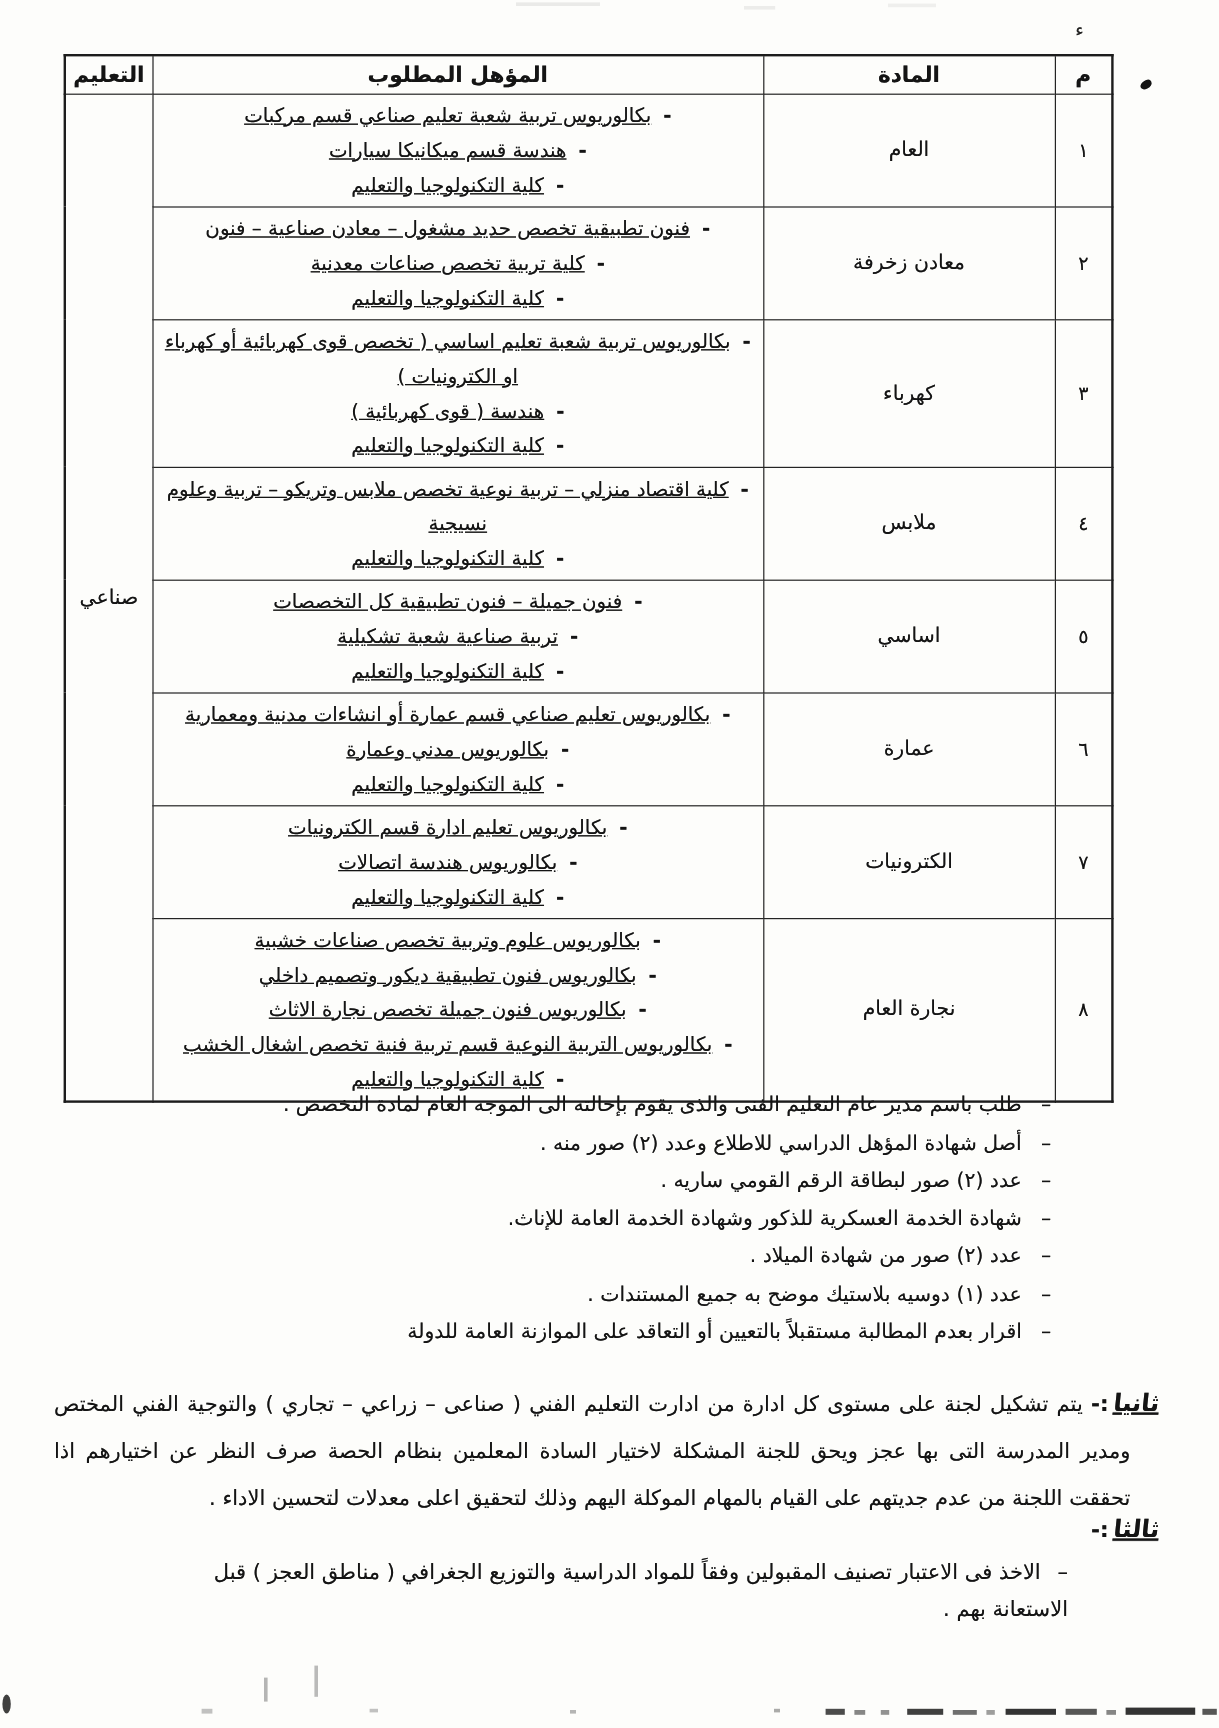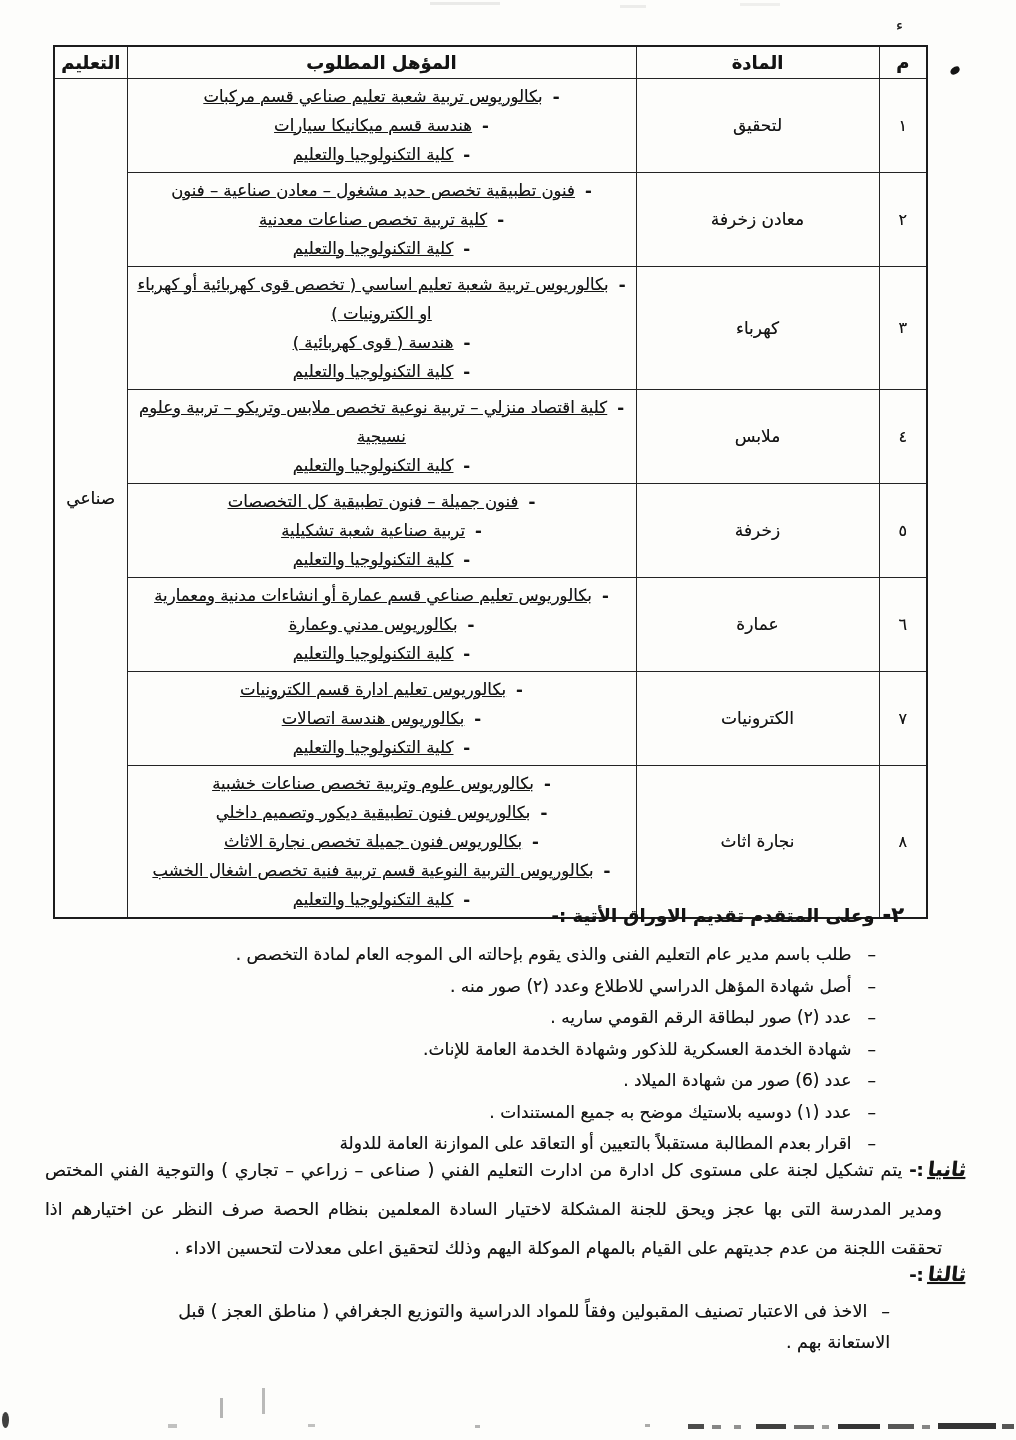--- a/index.html
+++ b/index.html
@@ -89,21 +89,21 @@
       <tr>
         <th>م</th>
         <th>المادة</th>
         <th>المؤهل المطلوب</th>
         <th>التعليم</th>
       </tr>
     </thead>
     <tbody>
         <tr style="height: 90px;">
           <td class="num-cell">١</td>
-          <td class="subject-cell">لتحقيق</td>
+          <td class="subject-cell">العام</td>
           <td class="qual-cell">
             <div class="qual-inner">
               <div class="qi"><span class="dash">-</span><span>بكالوريوس تربية شعبة تعليم صناعي قسم مركبات</span></div>
               <div class="qi"><span class="dash">-</span><span>هندسة قسم ميكانيكا سيارات</span></div>
               <div class="qi"><span class="dash">-</span><span>كلية التكنولوجيا والتعليم</span></div>
             </div>
           </td>
           <td class="ed-cell" rowspan="8">صناعي</td>
         </tr>
         <tr style="height: 90px;">
@@ -133,21 +133,21 @@
           <td class="subject-cell">ملابس</td>
           <td class="qual-cell">
             <div class="qual-inner">
               <div class="qi"><span class="dash">-</span><span>كلية اقتصاد منزلي – تربية نوعية تخصص ملابس وتريكو – تربية وعلوم نسيجية</span></div>
               <div class="qi"><span class="dash">-</span><span>كلية التكنولوجيا والتعليم</span></div>
             </div>
           </td>
         </tr>
         <tr style="height: 93px;">
           <td class="num-cell">٥</td>
-          <td class="subject-cell">زخرفة</td>
+          <td class="subject-cell">اساسي</td>
           <td class="qual-cell">
             <div class="qual-inner">
               <div class="qi"><span class="dash">-</span><span>فنون جميلة – فنون تطبيقية كل التخصصات</span></div>
               <div class="qi"><span class="dash">-</span><span>تربية صناعية شعبة تشكيلية</span></div>
               <div class="qi"><span class="dash">-</span><span>كلية التكنولوجيا والتعليم</span></div>
             </div>
           </td>
         </tr>
         <tr style="height: 92px;">
           <td class="num-cell">٦</td>
@@ -166,58 +166,55 @@
           <td class="qual-cell">
             <div class="qual-inner">
               <div class="qi"><span class="dash">-</span><span>بكالوريوس تعليم ادارة قسم الكترونيات</span></div>
               <div class="qi"><span class="dash">-</span><span>بكالوريوس هندسة اتصالات</span></div>
               <div class="qi"><span class="dash">-</span><span>كلية التكنولوجيا والتعليم</span></div>
             </div>
           </td>
         </tr>
         <tr style="height: 148px;">
           <td class="num-cell">٨</td>
-          <td class="subject-cell">نجارة اثاث</td>
+          <td class="subject-cell">نجارة العام</td>
           <td class="qual-cell">
             <div class="qual-inner">
               <div class="qi"><span class="dash">-</span><span>بكالوريوس علوم وتربية تخصص صناعات خشبية</span></div>
               <div class="qi"><span class="dash">-</span><span>بكالوريوس فنون تطبيقية ديكور وتصميم داخلي</span></div>
               <div class="qi"><span class="dash">-</span><span>بكالوريوس فنون جميلة تخصص نجارة الاثاث</span></div>
               <div class="qi"><span class="dash">-</span><span>بكالوريوس التربية النوعية قسم تربية فنية تخصص اشغال الخشب</span></div>
               <div class="qi"><span class="dash">-</span><span>كلية التكنولوجيا والتعليم</span></div>
             </div>
           </td>
         </tr>
       </tbody>
   </table>
 
   <div class="sec2">
-    <div class="sec2-head">
-      <span class="sec2-num">٢-</span><span class="sec2-title">وعلى المتقدم تقديم الاوراق الأتية :-</span>
-    </div>
     <div class="sec2-items">
         <div class="doc-item">
           <span class="dash">–</span>
           <span class="txt">طلب باسم مدير عام التعليم الفنى والذى يقوم بإحالته الى الموجه العام لمادة التخصص .</span>
         </div>
         <div class="doc-item">
           <span class="dash">–</span>
           <span class="txt">أصل شهادة المؤهل الدراسي للاطلاع وعدد (٢) صور منه .</span>
         </div>
         <div class="doc-item">
           <span class="dash">–</span>
           <span class="txt">عدد (٢) صور لبطاقة الرقم القومي ساريه .</span>
         </div>
         <div class="doc-item">
           <span class="dash">–</span>
           <span class="txt">شهادة الخدمة العسكرية للذكور وشهادة الخدمة العامة للإناث.</span>
         </div>
         <div class="doc-item">
           <span class="dash">–</span>
-          <span class="txt">عدد (6) صور من شهادة الميلاد .</span>
+          <span class="txt">عدد (٢) صور من شهادة الميلاد .</span>
         </div>
         <div class="doc-item">
           <span class="dash">–</span>
           <span class="txt">عدد (١) دوسيه بلاستيك موضح به جميع المستندات .</span>
         </div>
         <div class="doc-item">
           <span class="dash">–</span>
           <span class="txt">اقرار بعدم المطالبة مستقبلاً بالتعيين أو التعاقد على الموازنة العامة للدولة</span>
         </div>
       </div>

